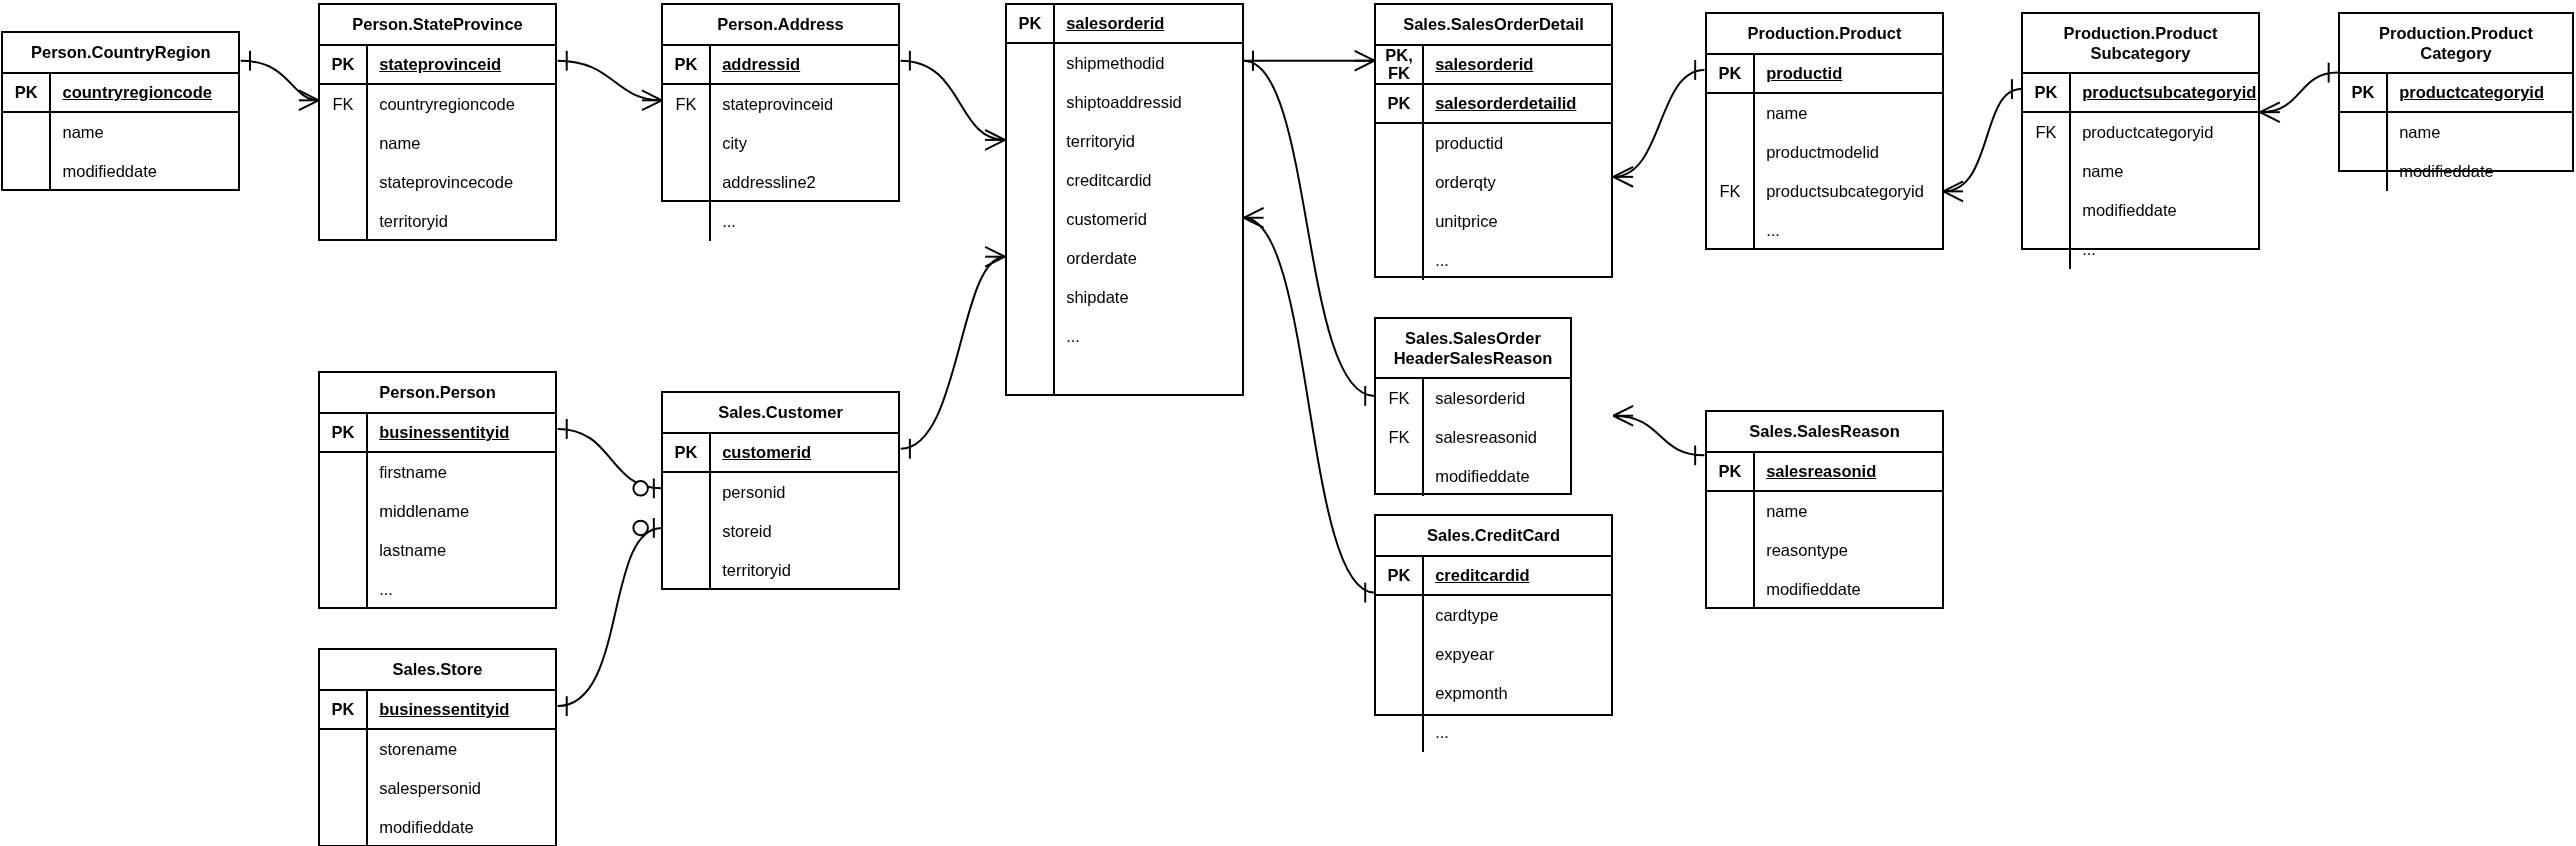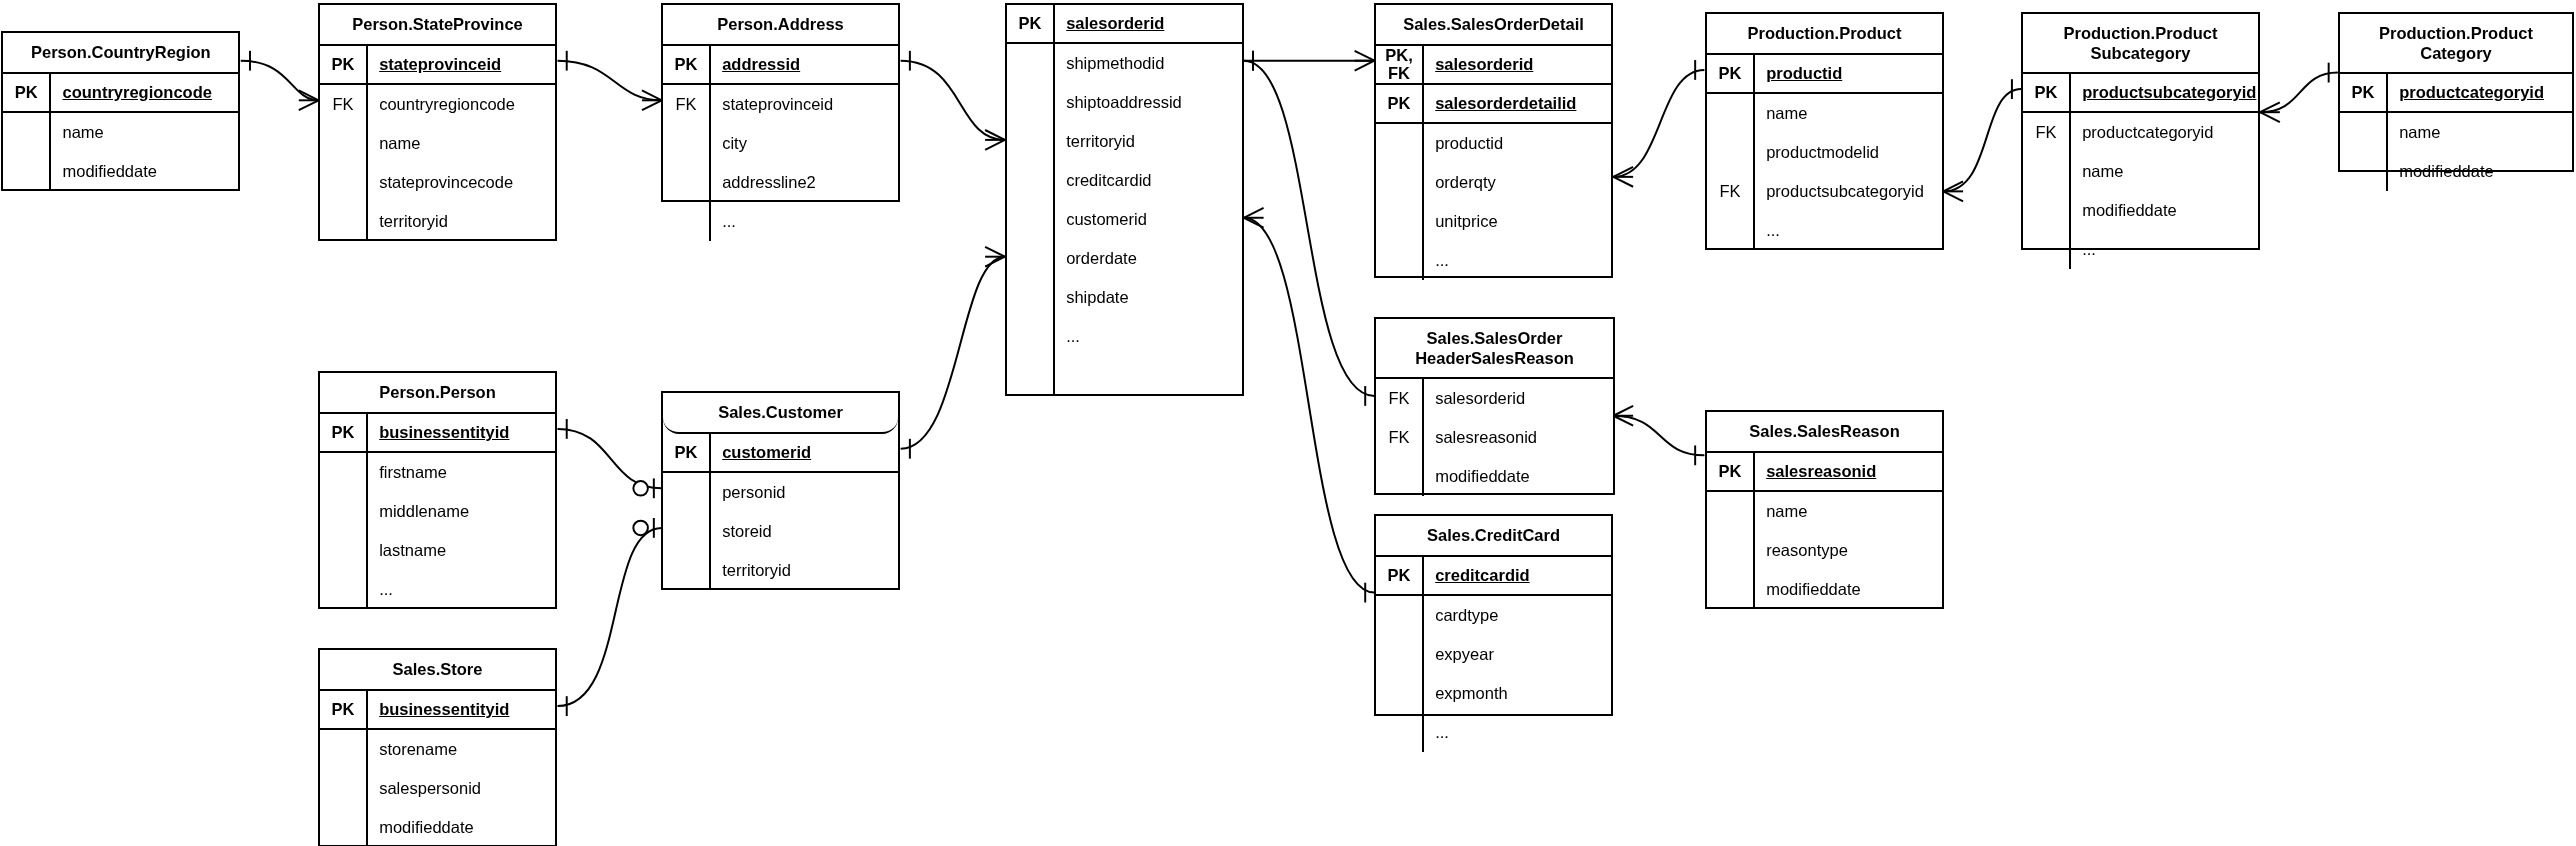--- a/index.html
+++ b/index.html
@@ -378,21 +378,21 @@
         <div class="body-keys">
           <div class="body-key"></div>
           <div class="body-key"></div>
         </div>
         <div class="body-names">
           <div class="body-cell">name</div>
           <div class="body-cell">modifieddate</div>
         </div>
       </div>
     </div>
-    <div class="entity" style="left: 1374px; top: 317px; width: 241px; height: 178px;">
+    <div class="entity" style="left: 1374px; top: 317px; width: 198px; height: 178px;">
       <div class="entity-title" style="height: 60px; flex: 0 0 60px; padding: 0px 4px; display: flex; align-items: center; justify-content: center;">Sales.SalesOrder
 HeaderSalesReason</div>
       <div class="body-group">
         <div class="body-keys">
           <div class="body-key">FK</div>
           <div class="body-key">FK</div>
           <div class="body-key"></div>
         </div>
         <div class="body-names">
           <div class="body-cell">salesorderid</div>
@@ -456,21 +456,21 @@
         </div>
         <div class="body-names">
           <div class="body-cell">firstname</div>
           <div class="body-cell">middlename</div>
           <div class="body-cell">lastname</div>
           <div class="body-cell">...</div>
         </div>
       </div>
     </div>
     <div class="entity" style="left: 661px; top: 391px; width: 239px; height: 199px;">
-      <div class="entity-title" style="height: 41px; flex: 0 0 41px; padding: 0px 4px; display: flex; align-items: center; justify-content: center; border-radius: 16px;">Sales.Customer</div>
+      <div class="entity-title" style="height: 41px; flex: 0 0 41px; padding: 0px 4px; display: flex; align-items: center; justify-content: center;">Sales.Customer</div>
       <div class="attr-row sep">
         <div class="key-cell">PK</div>
         <div class="name-cell pk-name">customerid</div>
       </div>
       <div class="body-group">
         <div class="body-keys">
           <div class="body-key"></div>
           <div class="body-key"></div>
           <div class="body-key"></div>
         </div>

